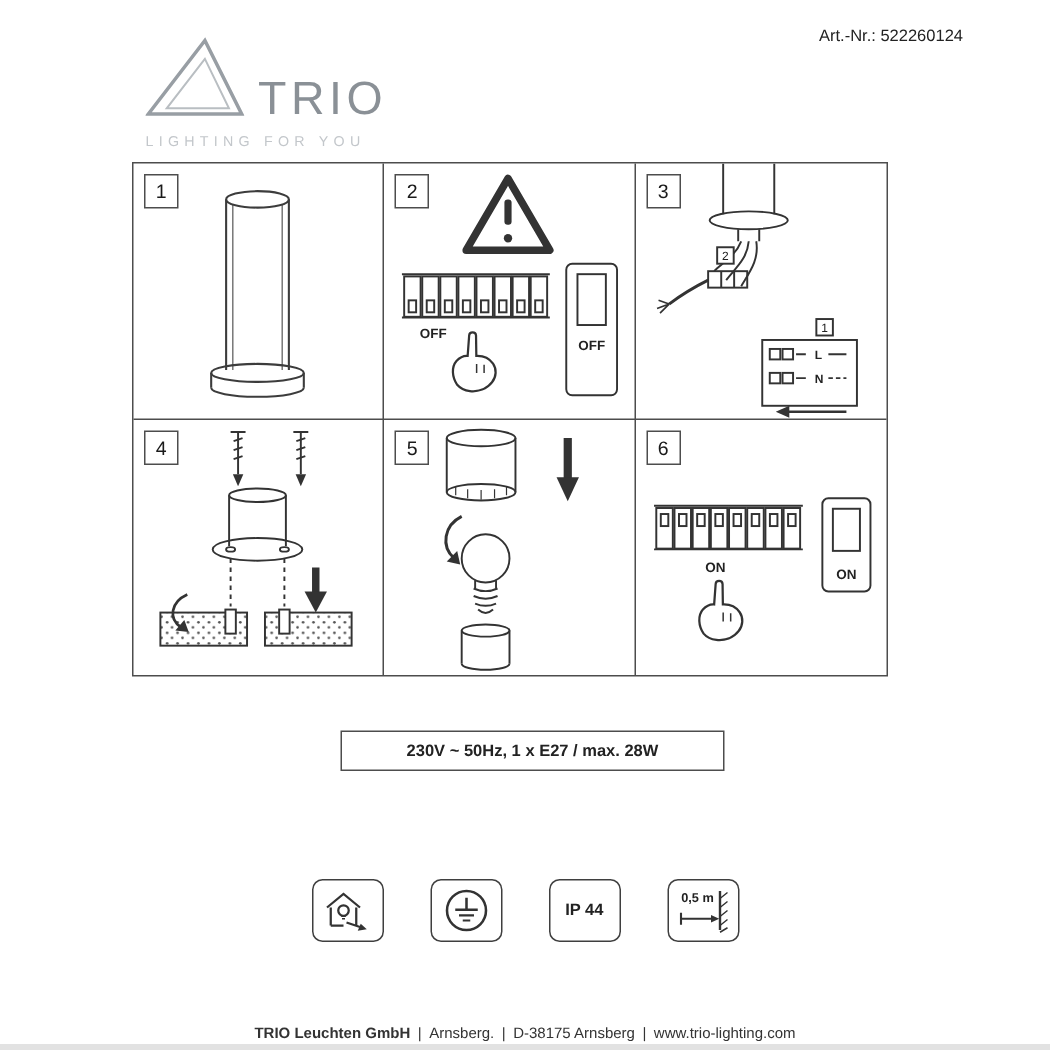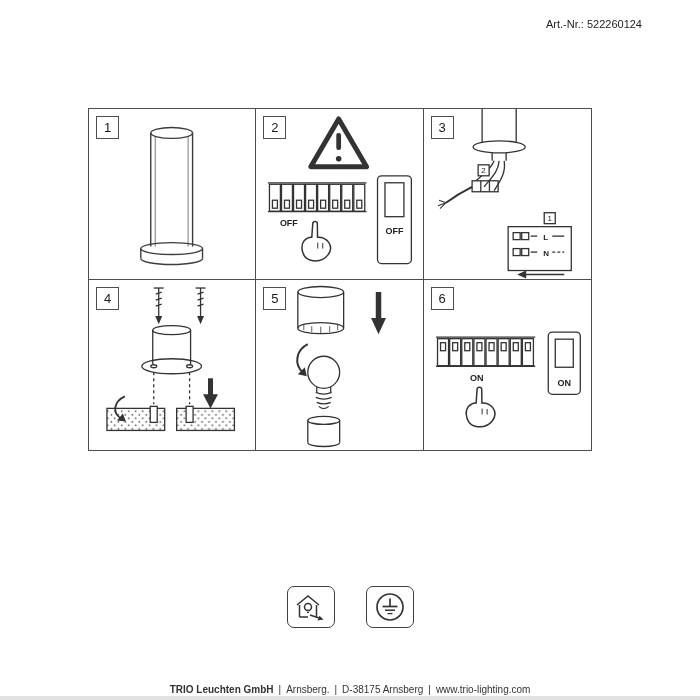--- a/index.html
+++ b/index.html
@@ -30,20 +30,32 @@
   .footer .company{font-weight:bold;}
   .bottom-strip{position:absolute;bottom:0;left:0;width:100%;height:4px;background:#e2e2e2;}
 </style>
 </head>
 <body>
 
 <div class="page">
 
   <div class="artnr">Art.-Nr.: 522260124</div>
 
+  <div class="logo">
+    <div class="logo-row">
+      <span>
+        <svg width="66" height="55" viewBox="0 0 70 58">
+          <polygon points="42,3 68,55 2,55" fill="none" stroke="#989ea4" stroke-width="2.5"></polygon>
+          <polygon points="42,16 59,51 15,51" fill="none" stroke="#b9bec2" stroke-width="1.4"></polygon>
+        </svg>
+      </span>
+      <span class="logo-name">TRIO</span>
+    </div>
+    <div class="logo-tag">LIGHTING FOR YOU</div>
+  </div>
 
   <div class="grid">
 
     <div class="cell">
       <div class="num">1</div>
       <svg viewBox="0 0 167 170" preserveAspectRatio="none">
         <g stroke="#3c3c3c" stroke-width="1.4" fill="none">
           <ellipse cx="83" cy="24" rx="21" ry="5.5"></ellipse>
           <line x1="62" y1="24" x2="62" y2="138"></line>
           <line x1="104" y1="24" x2="104" y2="138"></line>
@@ -274,20 +286,23 @@
             <rect x="124" y="52" width="32" height="62" rx="4"></rect>
             <rect x="131" y="59" width="18" height="28"></rect>
           </g>
           <text x="140" y="106" text-anchor="middle" font-size="9" font-weight="bold" fill="#222" stroke="none">ON</text>
         </g>
       </svg>
     </div>
 
   </div>
 
+  <div class="spec">
+    <span>230V ~ 50Hz, 1 x E27 / max. 28W</span>
+  </div>
 
   <div class="icons">
 
     <div class="icon-box">
       <svg width="40" height="34" viewBox="0 0 40 34">
         <g stroke="#333" stroke-width="1.5" fill="none">
           <path d="M6,15 L17,6 L28,15"></path>
           <path d="M8.5,15 L8.5,27 M25.5,15 L25.5,27 M8.5,27 L17,27"></path>
           <circle cx="17" cy="17" r="3.5"></circle>
           <path d="M15.5,20.8 L18.5,20.8 M16,22.5 L18,22.5" stroke-width="1"></path>
@@ -302,21 +317,36 @@
         <g stroke="#333" fill="none">
           <circle cx="20" cy="17" r="13" stroke-width="1.7"></circle>
           <line x1="20" y1="8.5" x2="20" y2="16" stroke-width="1.7"></line>
           <line x1="12.5" y1="16.5" x2="27.5" y2="16.5" stroke-width="1.7"></line>
           <line x1="15" y1="20.2" x2="25" y2="20.2" stroke-width="1.5"></line>
           <line x1="17.5" y1="23.6" x2="22.5" y2="23.6" stroke-width="1.3"></line>
         </g>
       </svg>
     </div>
 
-
+    <div class="icon-box">
+      <span class="ip-text">IP 44</span>
+    </div>
+
+    <div class="icon-box">
+      <svg width="40" height="34" viewBox="0 0 40 34">
+        <g stroke="#333" stroke-width="1.4" fill="none">
+          <text x="16" y="11" text-anchor="middle" font-size="8.5" font-weight="bold" fill="#222" stroke="none">0,5 m</text>
+          <line x1="31" y1="4" x2="31" y2="30" stroke-width="1.6"></line>
+          <path d="M31,9 L36,5 M31,15 L36,11 M31,21 L36,17 M31,27 L36,23 M31,31.5 L36,28.5" stroke-width="1"></path>
+          <line x1="5" y1="18.5" x2="5" y2="26.5"></line>
+          <line x1="5" y1="22.5" x2="26" y2="22.5"></line>
+          <polygon points="30.5,22.5 25,20 25,25" fill="#333" stroke="none"></polygon>
+        </g>
+      </svg>
+    </div>
 
   </div>
 
   <div class="footer">
     <span class="company">TRIO Leuchten GmbH</span>
     <span>|</span>
     <span>Arnsberg.</span>
     <span>|</span>
     <span>D-38175 Arnsberg</span>
     <span>|</span>

